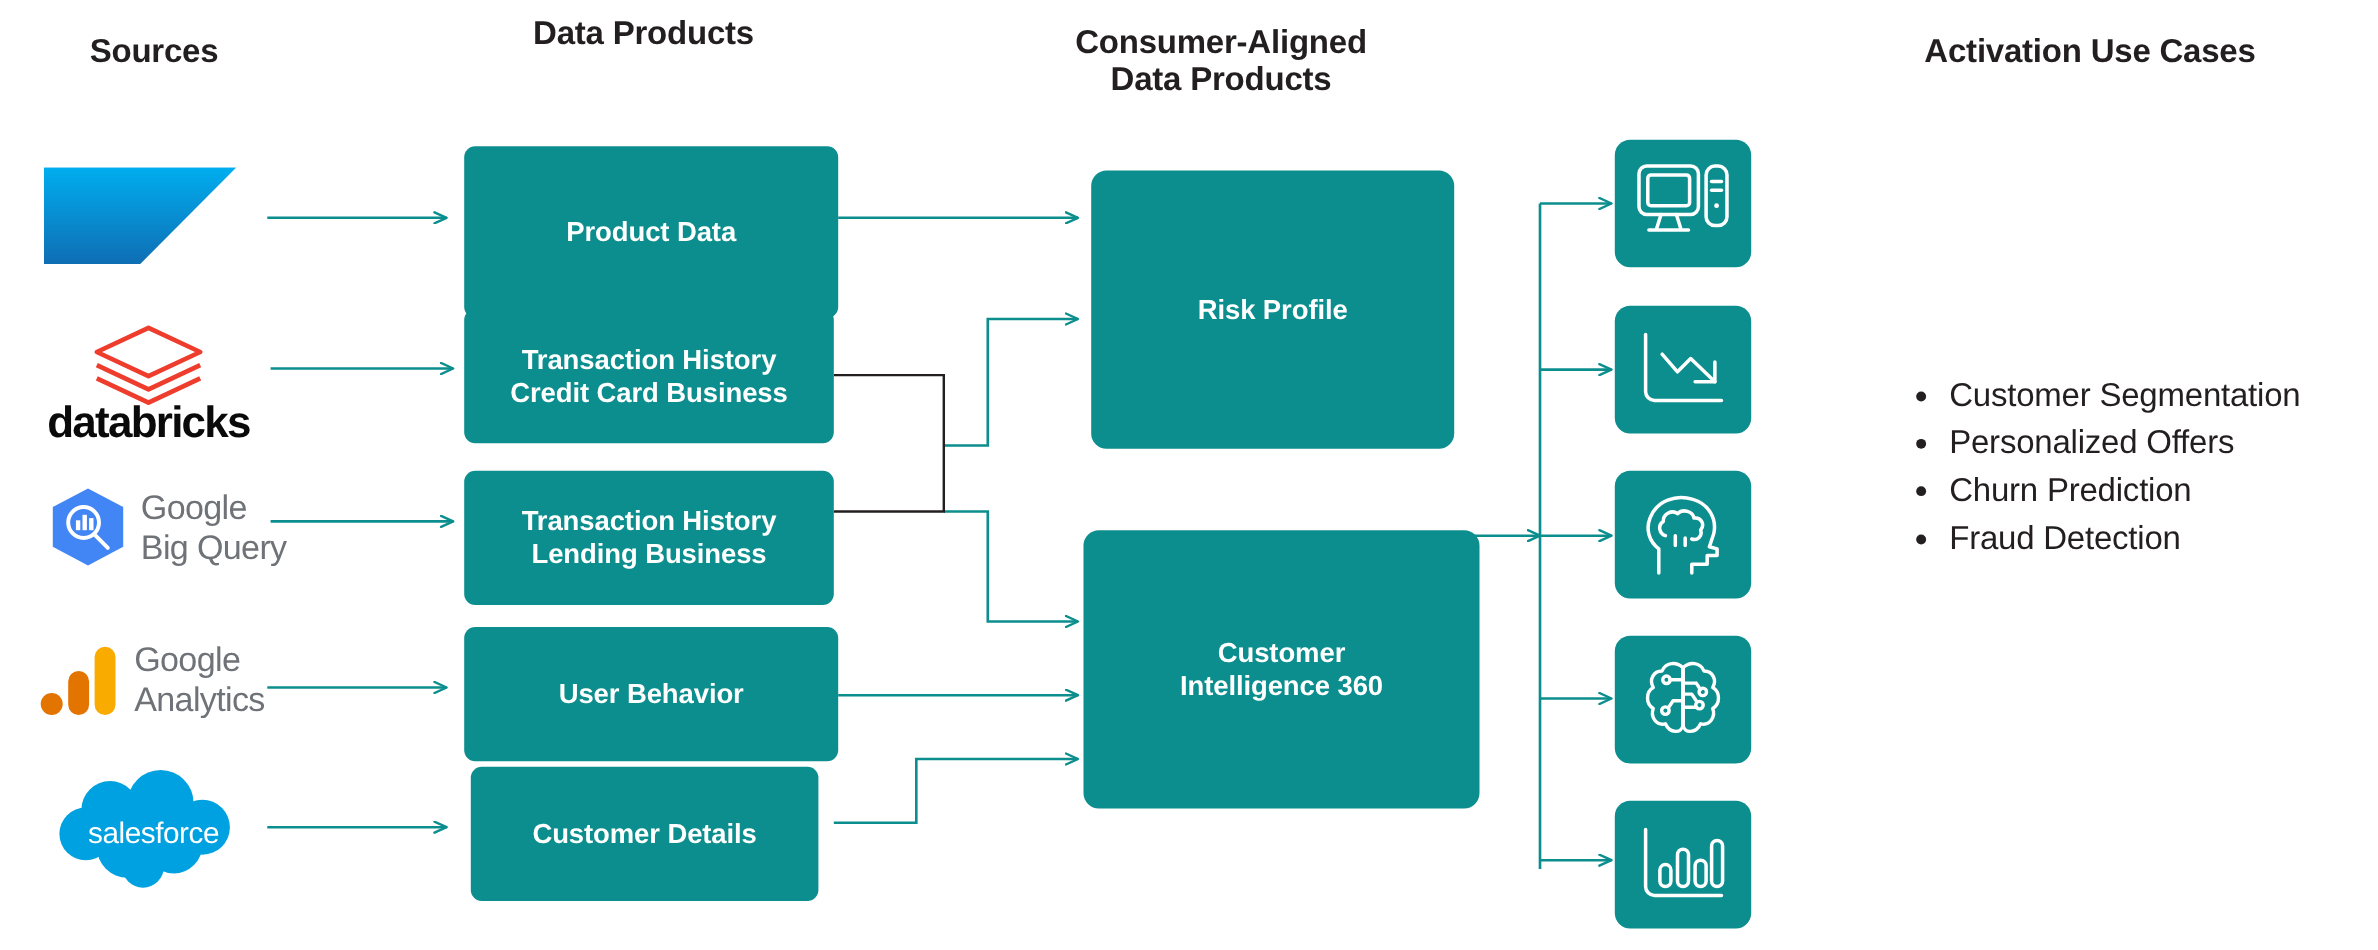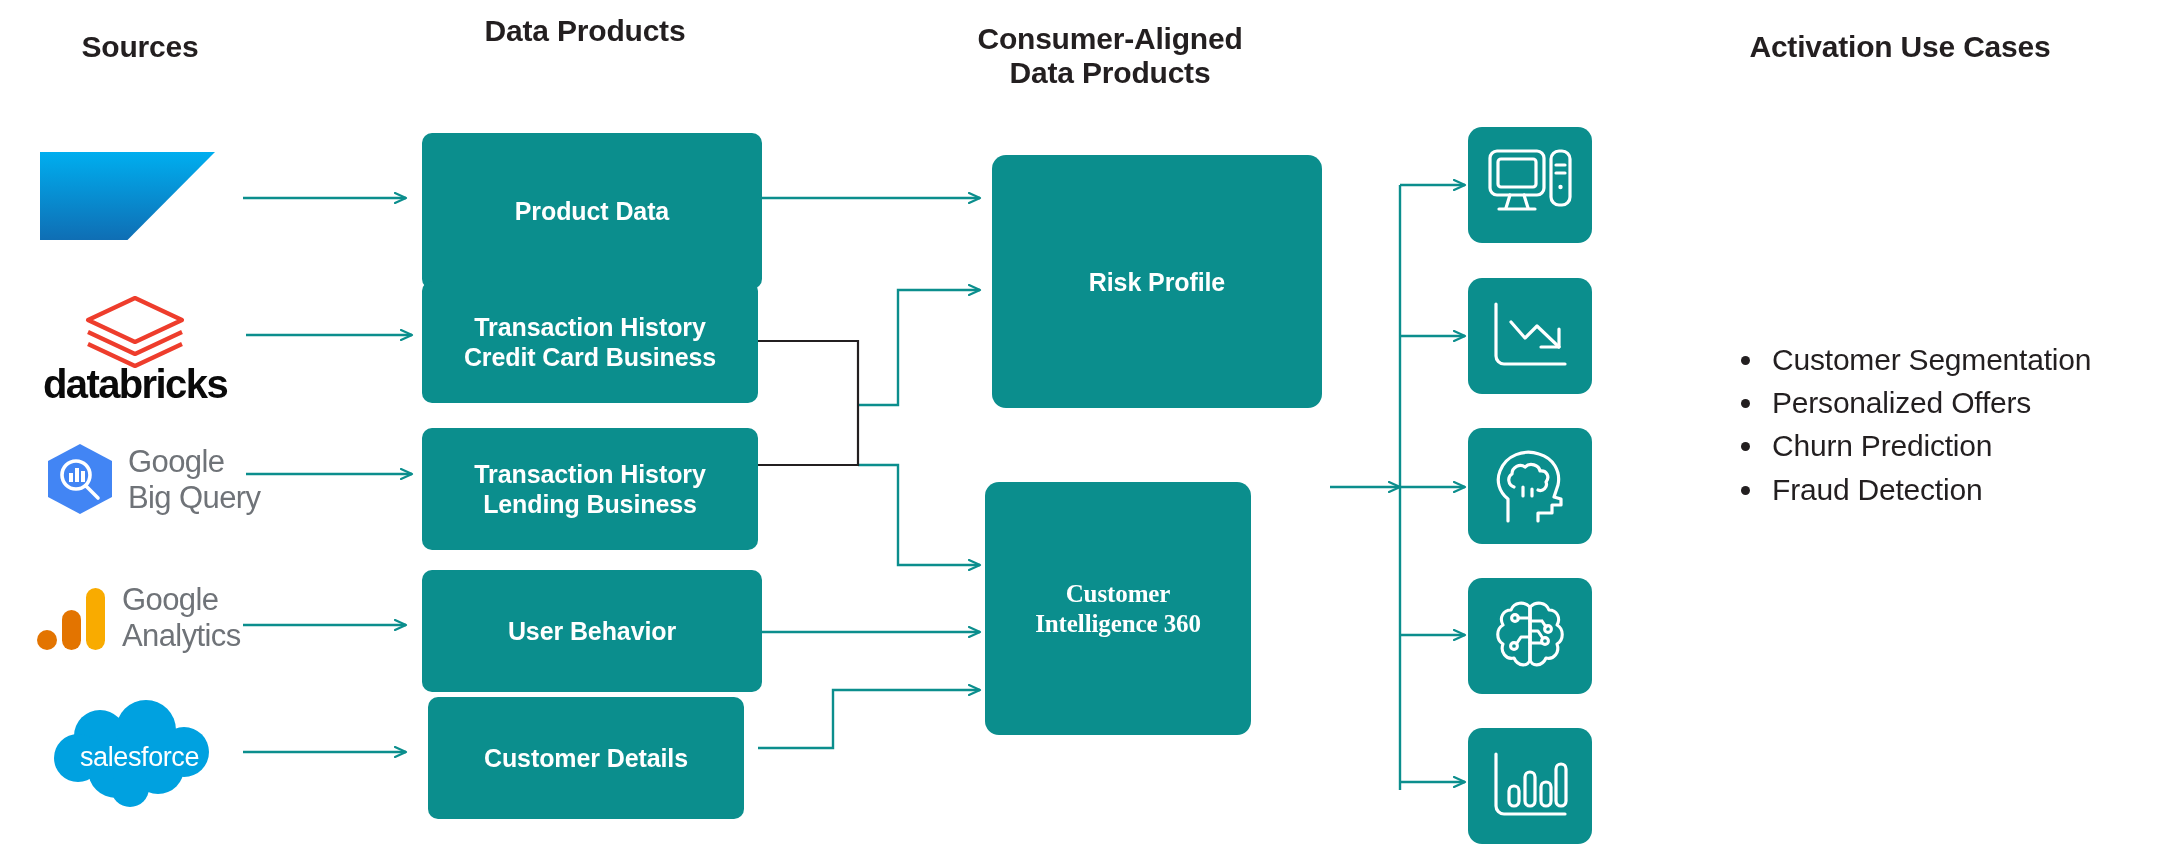--- a/index.html
+++ b/index.html
@@ -195,21 +195,21 @@
 </div>
 
 <div class="tbox" style="left:428px;top:697px;width:316px;height:122px;">
   <span>Customer Details</span>
 </div>
 
 <div class="tbox big" style="left:992px;top:155px;width:330px;height:253px;">
   <span>Risk Profile</span>
 </div>
 
-<div class="tbox big" style="left:985px;top:482px;width:266px;height:253px;font-family:Liberation Serif, serif;">
+<div class="tbox big" style="left:985px;top:482px;width:360px;height:253px;">
   <span>
     <span>Customer</span><br>
     <span>Intelligence 360</span>
   </span>
 </div>
 
 <div class="itile" style="left:1468px;top:127px;width:124px;height:116px;">
   <svg width="86" height="74" viewBox="0 0 86 74" fill="none" stroke="#ffffff" stroke-width="3.2" stroke-linejoin="round" stroke-linecap="round">
     <rect x="3" y="3" width="54" height="44" rx="7"></rect>
     <rect x="11" y="11" width="38" height="28" rx="3"></rect>

